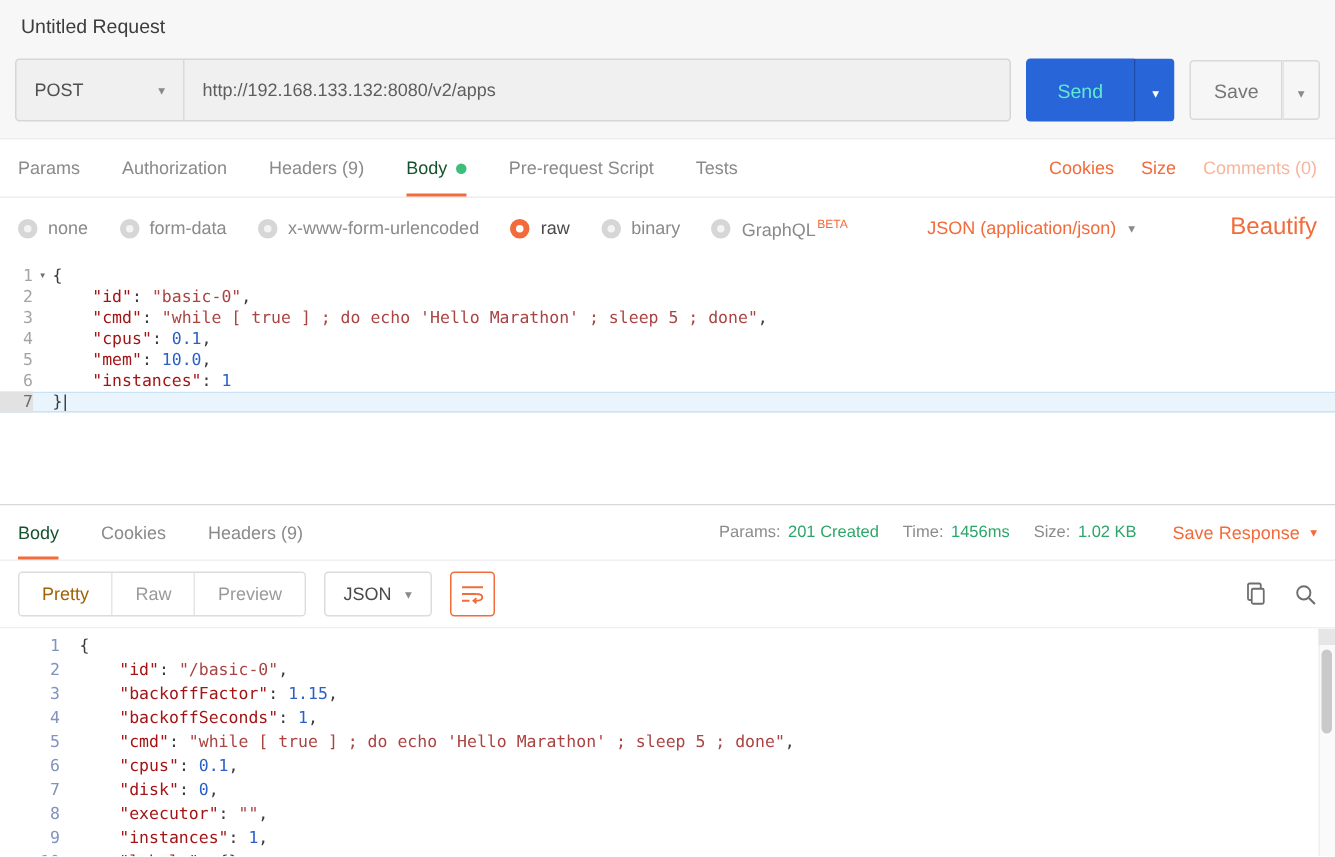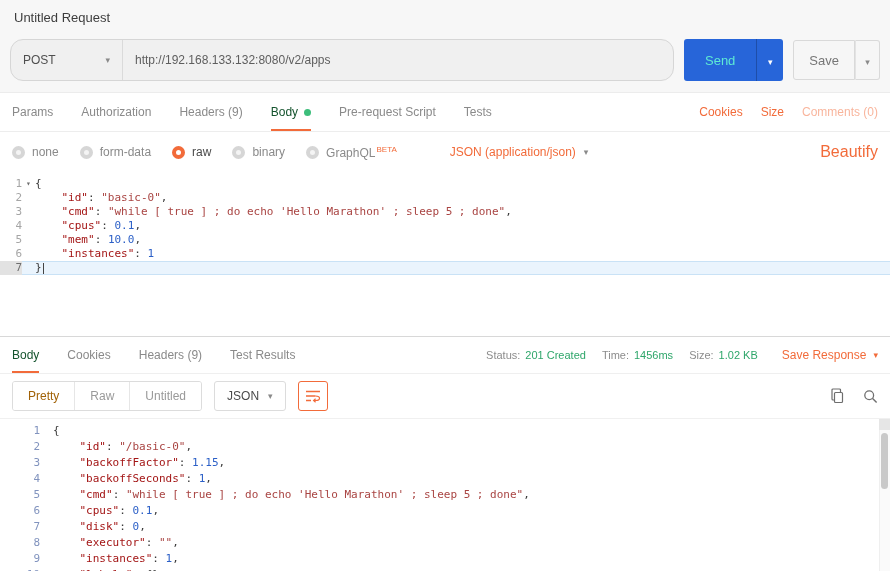--- a/index.html
+++ b/index.html
@@ -7,21 +7,21 @@
   .app { width:890px; height:571px; background:#fff; overflow:hidden; position:relative;
          font-family:"Liberation Sans", sans-serif; }
 
   
   .title-bar { height:34px; background:#F7F7F7; display:flex; align-items:center; padding:0 14px; }
   .title { font-size:13px; color:#3D3D3D; }
 
   
   .request-bar { height:59px; background:#F7F7F7; display:flex; align-items:center;
                  padding:0 10px 6px 10px; gap:10px; border-bottom:1px solid #ECECEC; }
-  .url-group { flex:1; display:flex; height:42px; border:1px solid #D6D6D6; border-radius:13px;
+  .url-group { flex:1; display:flex; height:42px; border:1px solid #D6D6D6; border-radius:3px;
                background:#F0F0F0; overflow:hidden; }
   .method-select { width:112px; display:flex; align-items:center; justify-content:space-between;
                    padding:0 12px; border-right:1px solid #DADADA; cursor:pointer; }
   .method-label { font-size:12px; color:#4F4F4F; }
   .caret { font-size:9px; color:#8A8A8A; line-height:1; }
   .caret.light { color:#fff; }
   .caret.orange { color:var(--accent,#F26B3A); }
   .url-input { flex:1; border:none; background:transparent; padding:0 12px; font-size:12px;
                color:#5E5E5E; outline:none; font-family:inherit; }
   .send-split { display:flex; height:42px; }
@@ -153,20 +153,24 @@
 
   <div class="body-options">
     <span class="radio-item">
       <span class="radio"></span>
       <span class="radio-label">none</span>
     </span>
     <span class="radio-item">
       <span class="radio"></span>
       <span class="radio-label">form-data</span>
     </span>
+    <span class="radio-item">
+      <span class="radio"></span>
+      <span class="radio-label">x-www-form-urlencoded</span>
+    </span>
     <span class="radio-item selected">
       <span class="radio"></span>
       <span class="radio-label">raw</span>
     </span>
     <span class="radio-item">
       <span class="radio"></span>
       <span class="radio-label">binary</span>
     </span>
     <span class="radio-item">
       <span class="radio"></span>
@@ -215,40 +219,39 @@
         <span class="fold"></span>
         <span class="code-text">}</span>
         <span class="cursor"></span>
       </div>
     </div>
 
   <nav class="resp-tabs-row">
     <span class="tab active">Body</span>
     <span class="tab">Cookies</span>
     <span class="tab">Headers (9)</span>
-    <span class="tab">Test Results</span>
     <span class="resp-meta">
-      <span class="meta-label">Status:</span>
+      <span class="meta-label">Params:</span>
       <span class="meta-value">201 Created</span>
       <span class="meta-label">Time:</span>
       <span class="meta-value">1456ms</span>
       <span class="meta-label">Size:</span>
       <span class="meta-value">1.02 KB</span>
       <span class="save-response">
         <span>Save Response</span>
         <span class="caret orange">▾</span>
       </span>
     </span>
   </nav>
 
   <div class="resp-toolbar">
     <span class="segmented">
       <button class="seg-btn active">Pretty</button>
       <button class="seg-btn">Raw</button>
-      <button class="seg-btn">Untitled</button>
+      <button class="seg-btn">Preview</button>
     </span>
     <span class="lang-select">
       <span>JSON</span>
       <span class="caret">▾</span>
     </span>
     <button class="wrap-btn">
       <svg width="16" height="14" viewBox="0 0 16 14">
         <path d="M1 2.5 H15 M1 7 H10.5 M1 11.5 H6" stroke="#F26B3A" stroke-width="1.4" fill="none"></path>
         <path d="M10.5 7 q4 0 4 2.2 q0 2.3 -4 2.3 h-1.2 M10.6 9.7 l-2 1.8 l2 1.8" stroke="#F26B3A" stroke-width="1.2" fill="none"></path>
       </svg>

